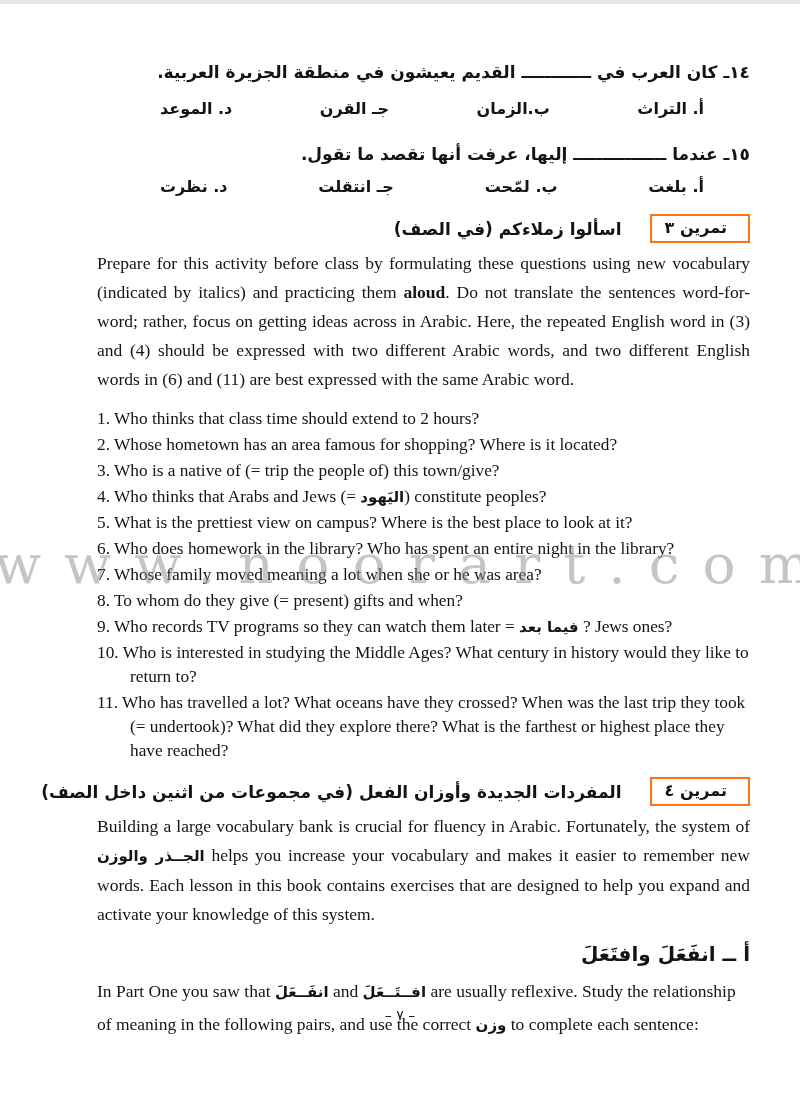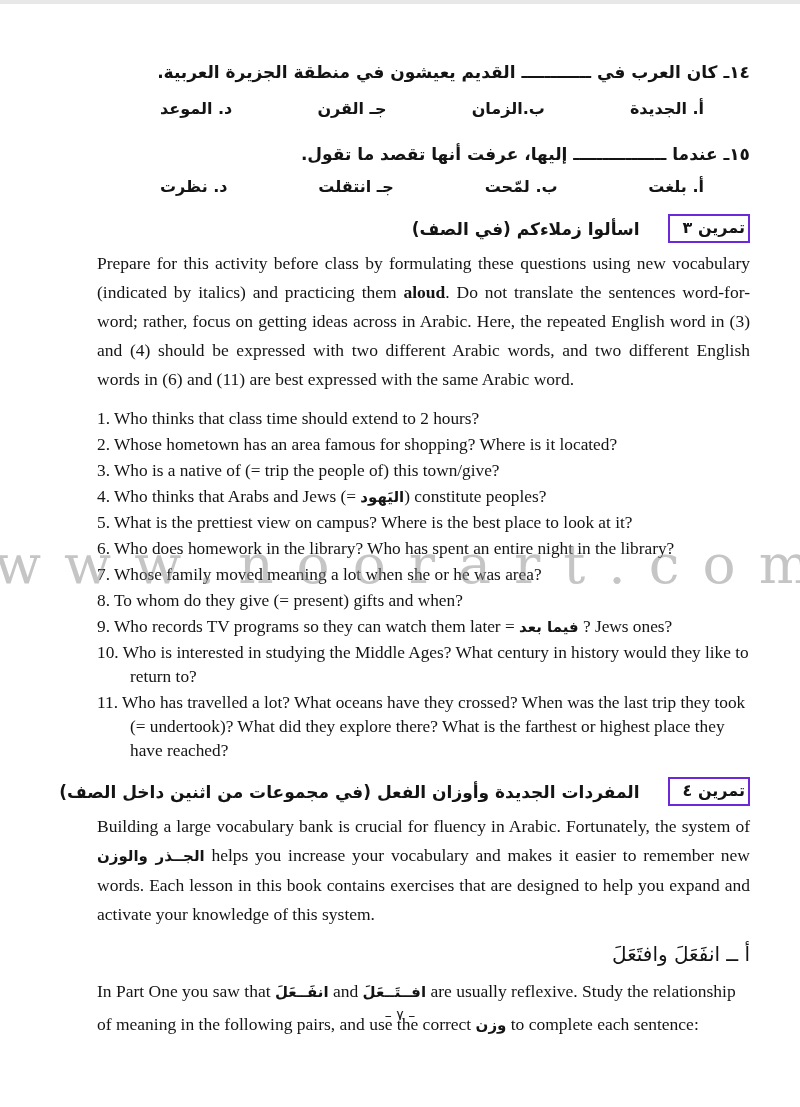--- a/index.html
+++ b/index.html
@@ -21,21 +21,21 @@
     font-size:16px; font-weight:700; line-height:26px;
   }
   .choices.second { margin-top:6px; }
 
   
   .ex-header {
     direction:rtl; display:flex; align-items:center; gap:28px;
     margin-top:14px; font-family:"DejaVu Sans", sans-serif;
   }
   .ex-badge {
-    border:2px solid #6d28d9; padding:2px 3px 4px 13px;
+    border:2px solid #f97316; padding:2px 21px 4px 13px;
     font-size:16px; font-weight:700; white-space:nowrap;
   }
   .ex-title { font-size:17px; font-weight:700; white-space:nowrap; }
 
   
   .para {
     font-size:17.5px; line-height:29px; text-align:justify; margin-top:6px;
   }
   .para.last { text-align:left; line-height:32px; margin-top:8px; }
   .it { }
@@ -49,21 +49,21 @@
   .qlist { margin-top:13px; }
   .q {
     font-size:17.3px; line-height:24px; margin-bottom:2px;
     padding-left:33px; text-indent:-33px; text-align:left;
   }
   .qnum { display:inline; }
 
   
   .section-heading {
     direction:rtl; text-align:right; font-family:"DejaVu Sans", sans-serif;
-    font-size:20px; font-weight:400; margin-top:12px; line-height:26px;
+    font-size:20px; font-weight:700; margin-top:12px; line-height:26px;
   }
 
   
   .watermark {
     position:absolute; left:-6px; top:533px; width:820px;
     font-family:"DejaVu Serif", serif; font-size:55px; line-height:55px;
     letter-spacing:23px; white-space:nowrap; overflow:hidden;
     color:#8d8d8d; opacity:0.5; z-index:5; pointer-events:none;
   }
 
@@ -75,21 +75,21 @@
 </style>
 </head>
 <body>
 
 <div class="page">
 
   <div class="content pad-top">
 
     <div class="ar-block mcq-stem">١٤ـ  كان العرب في ــــــــــــ القديم يعيشون في منطقة الجزيرة العربية.</div>
     <div class="choices">
-      <span>أ. الجديدة</span>
+      <span>أ. التراث</span>
       <span>ب.الزمان</span>
       <span>جـ القرن</span>
       <span>د. الموعد</span>
     </div>
 
     <div class="ar-block mcq-stem second">١٥ـ  عندما ــــــــــــــــ إليها، عرفت أنها تقصد ما تقول.</div>
     <div class="choices second">
       <span>أ. بلغت</span>
       <span>ب. لمّحت</span>
       <span>جـ انتقلت</span>

